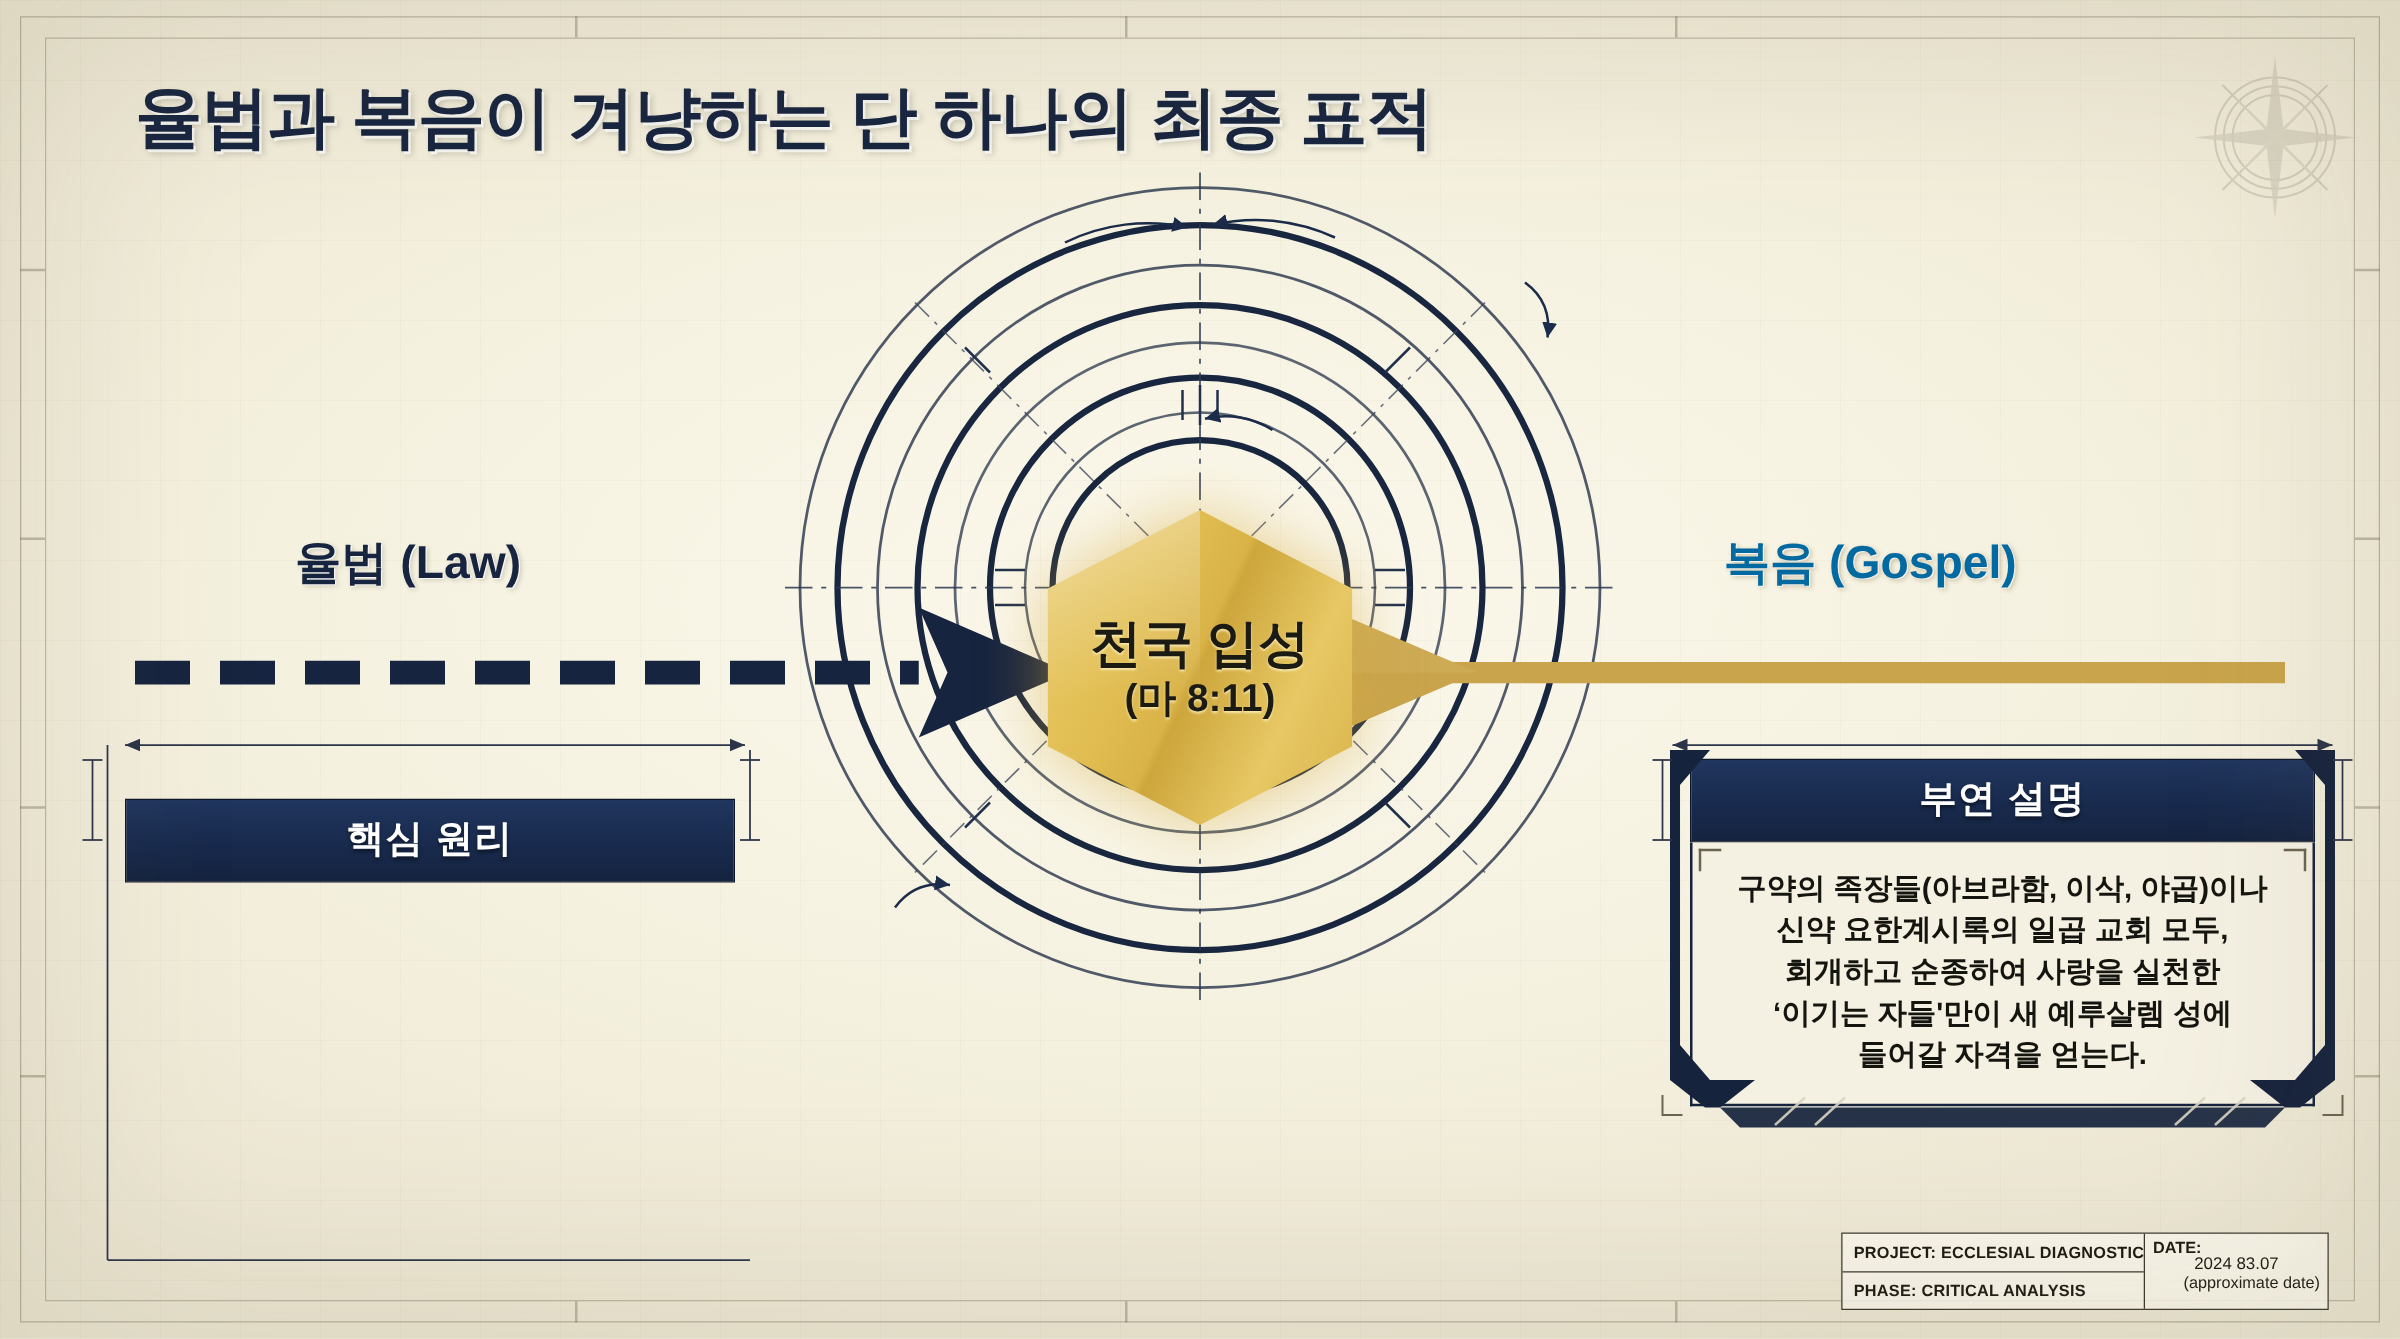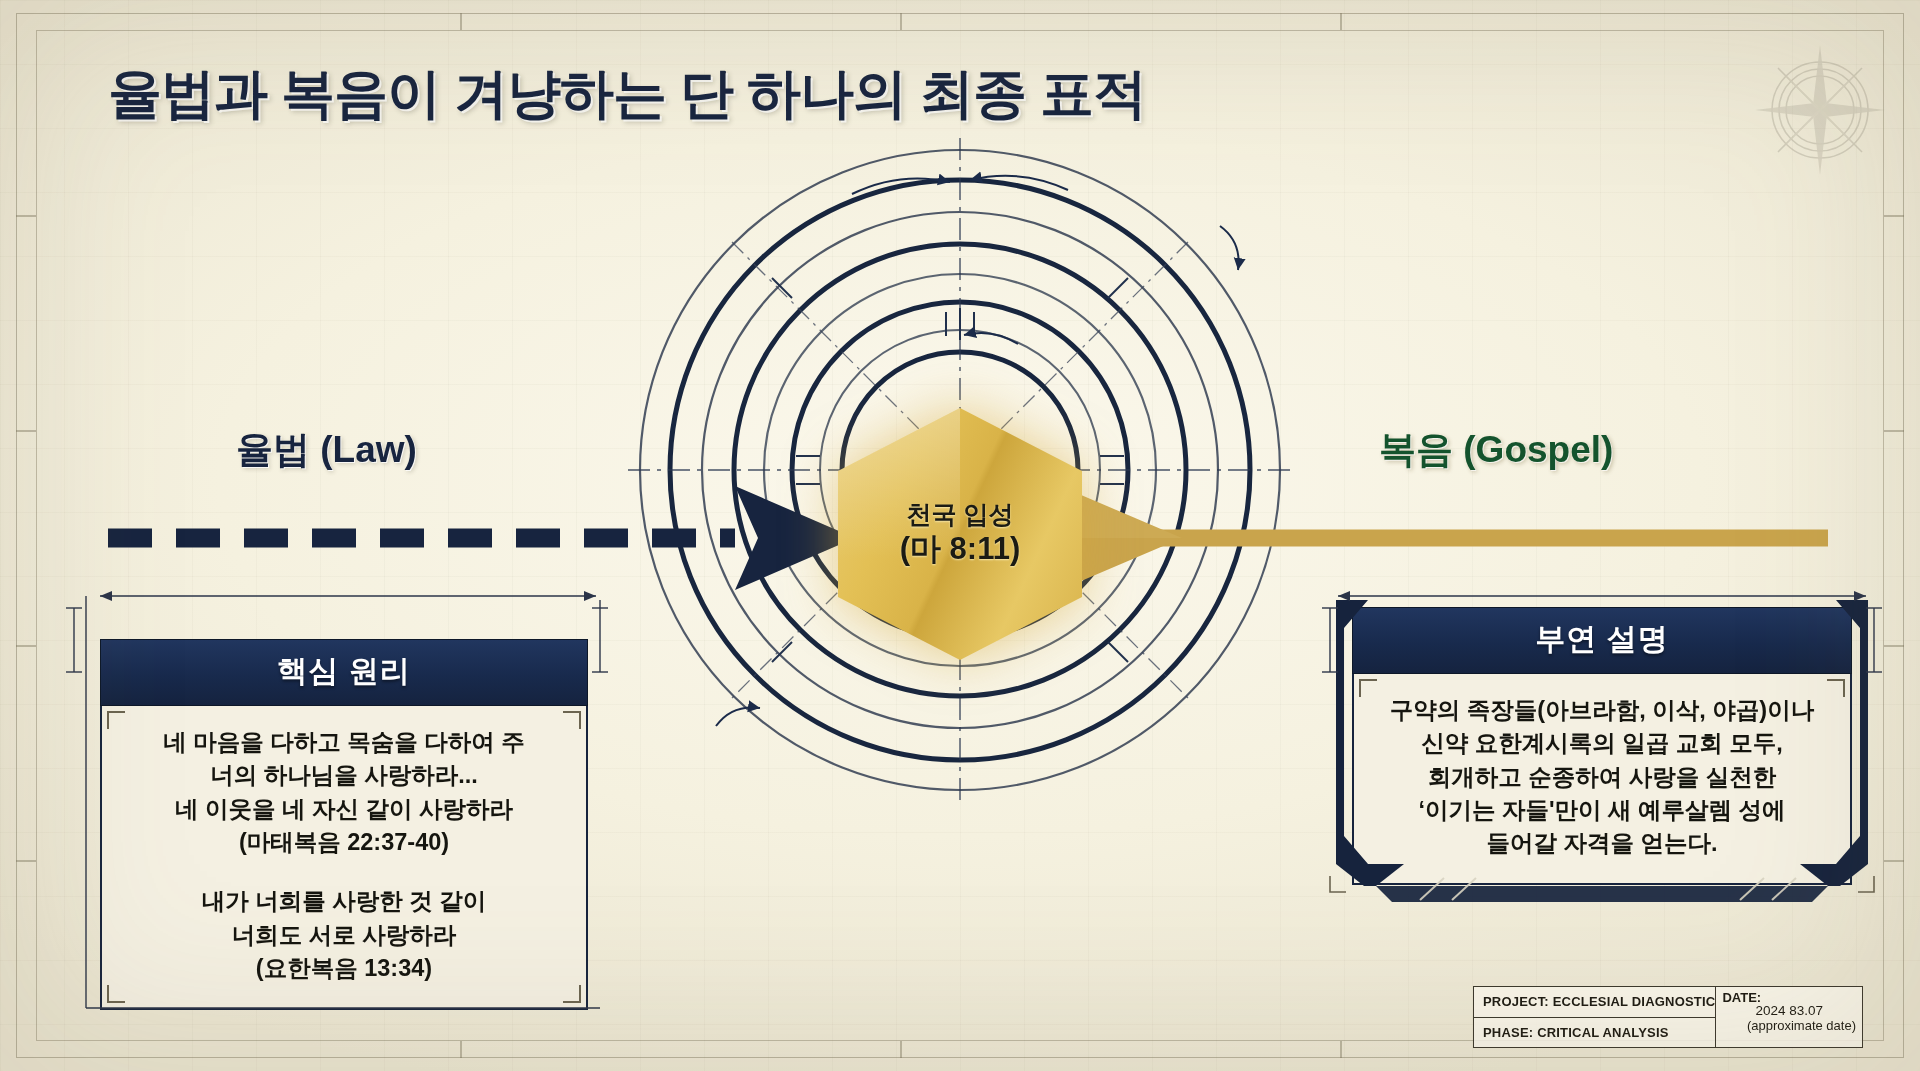--- a/index.html
+++ b/index.html
@@ -81,33 +81,33 @@
     content:""; position:absolute; left:0; top:0; width:50%; height:100%;
     background:linear-gradient(180deg, rgba(255,255,255,.30), rgba(255,255,255,0) 60%);
   }
   .hex-label{
     position:absolute; inset:0;
     display:flex; flex-direction:column; align-items:center; justify-content:center;
     gap:2px; color:#1b1b14; font-weight:bold; line-height:1.18;
     text-shadow: 0 1px 2px rgba(255,245,200,.75);
     pointer-events:none;
   }
-  .hex-label .l1{ font-size:25px; }
+  .hex-label .l1{ font-size:41px; }
   .hex-label .l2{ font-size:31px; }
 
   
   .lbl{
     position:absolute; font-size:37px; font-weight:bold; white-space:nowrap;
   }
   .lbl-law{
     left:236px; top:425px; color:#17243f;
     text-shadow: 1px 1px 0 rgba(255,255,255,.8), 2px 2px 4px rgba(60,55,35,.22);
   }
   .lbl-gospel{
-    left:1379px; top:425px; color:#14532d;
+    left:1379px; top:425px; color:#0369a1;
     text-shadow: 1px 1px 0 rgba(255,255,255,.7), 2px 2px 4px rgba(90,70,20,.3);
   }
 
   
   .arrows{ position:absolute; inset:0; pointer-events:none; }
 
   
   .box{ position:absolute; }
   .box-head{
     background:linear-gradient(180deg,#21365f 0%,#182a4d 55%,#15233f 100%);
@@ -279,28 +279,20 @@
     <span class="l1">천국 입성</span>
     <span class="l2">(마 8:11)</span>
   </div>
 </div>
 
 <div class="lbl lbl-law">율법 (Law)</div>
 <div class="lbl lbl-gospel">복음 (Gospel)</div>
 
 <div class="box" id="left-box">
   <div class="box-head">핵심 원리</div>
-  <div class="box-body">
-    <span class="corner tl"></span>
-    <span class="corner tr"></span>
-    <span class="corner bl"></span>
-    <span class="corner br"></span>
-    <p>네 마음을 다하고 목숨을 다하여 주<br>너의 하나님을 사랑하라...<br>네 이웃을 네 자신 같이 사랑하라<br>(마태복음 22:37-40)</p>
-    <p>내가 너희를 사랑한 것 같이<br>너희도 서로 사랑하라<br>(요한복음 13:34)</p>
-  </div>
 </div>
 
 <svg class="dims" viewBox="0 0 1920 1071">
   <g stroke="#2b3448" stroke-width="1.4" fill="none">
     <line x1="86" y1="596" x2="86" y2="1008"></line>
     <line x1="86" y1="1008" x2="600" y2="1008"></line>
     <line x1="100" y1="596" x2="596" y2="596"></line>
     <line x1="600" y1="600" x2="600" y2="672"></line>
     <line x1="74" y1="608" x2="74" y2="672"></line>
     <line x1="66" y1="608" x2="82" y2="608"></line>

